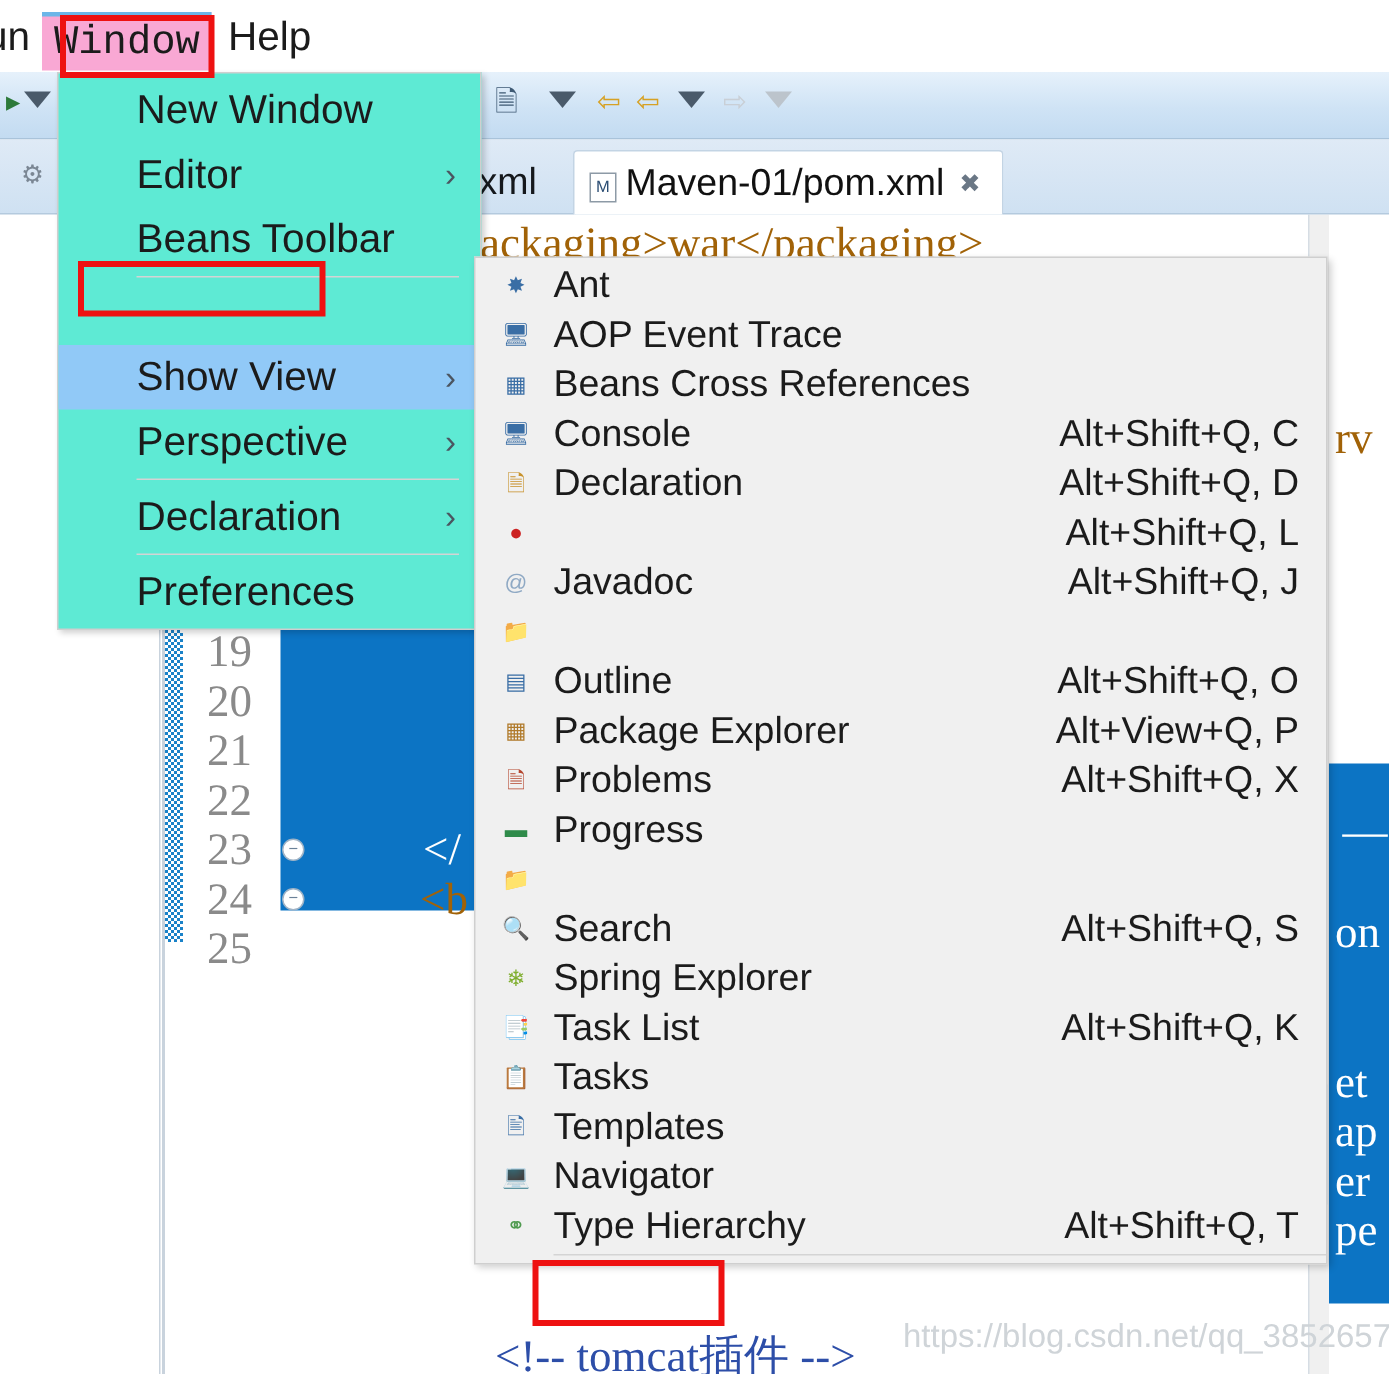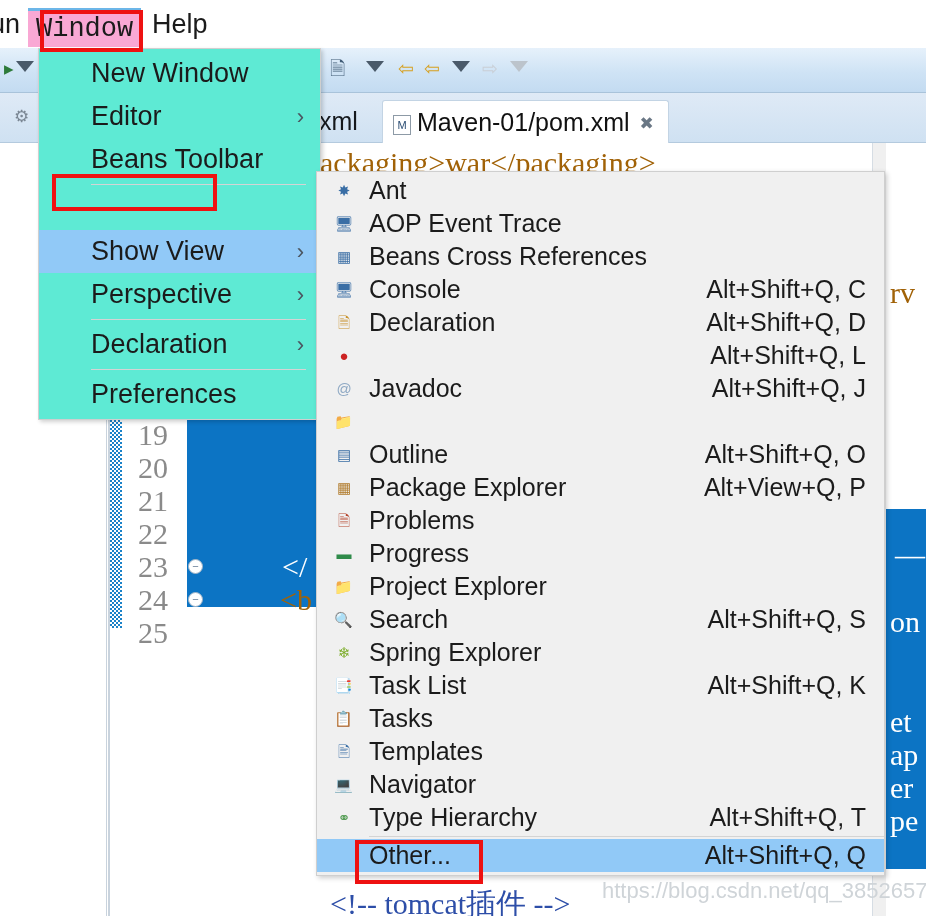--- a/index.html
+++ b/index.html
@@ -402,31 +402,31 @@
 
     <div class="sv-row">
       <span class="sv-icon" style="color:#b07a2a">▦</span>
       <span class="sv-label">Package Explorer</span>
       <span class="sv-key">Alt+View+Q, P</span>
     </div>
 
     <div class="sv-row">
       <span class="sv-icon" style="color:#b5462e">🗎</span>
       <span class="sv-label">Problems</span>
+      <span class="sv-key">Alt+Shift+Q, X</span>
     </div>
 
     <div class="sv-row">
       <span class="sv-icon" style="color:#2f8b4a">▬</span>
       <span class="sv-label">Progress</span>
       <span class="sv-key"></span>
     </div>
 
     <div class="sv-row">
       <span class="sv-icon" style="color:#d2a64a">📁</span>
-      <span class="sv-label">Project Explorer</span>
       <span class="sv-key"></span>
     </div>
 
     <div class="sv-row">
       <span class="sv-icon" style="color:#c9a23c">🔍</span>
       <span class="sv-label">Search</span>
       <span class="sv-key">Alt+Shift+Q, S</span>
     </div>
 
     <div class="sv-row">
@@ -460,23 +460,19 @@
     </div>
 
     <div class="sv-row">
       <span class="sv-icon" style="color:#4f9a4f">⚭</span>
       <span class="sv-label">Type Hierarchy</span>
       <span class="sv-key">Alt+Shift+Q, T</span>
     </div>
 
     <div class="sv-sep"></div>
 
-    <div class="sv-row selected">
-      <span class="sv-label">Other...</span>
-      <span class="sv-key">Alt+Shift+Q, Q</span>
-    </div>
   </div>
 
   <div class="red-box rb-window"></div>
   <div class="red-box rb-showview"></div>
   <div class="red-box rb-other"></div>
 
 </div>
 
 </body></html>

